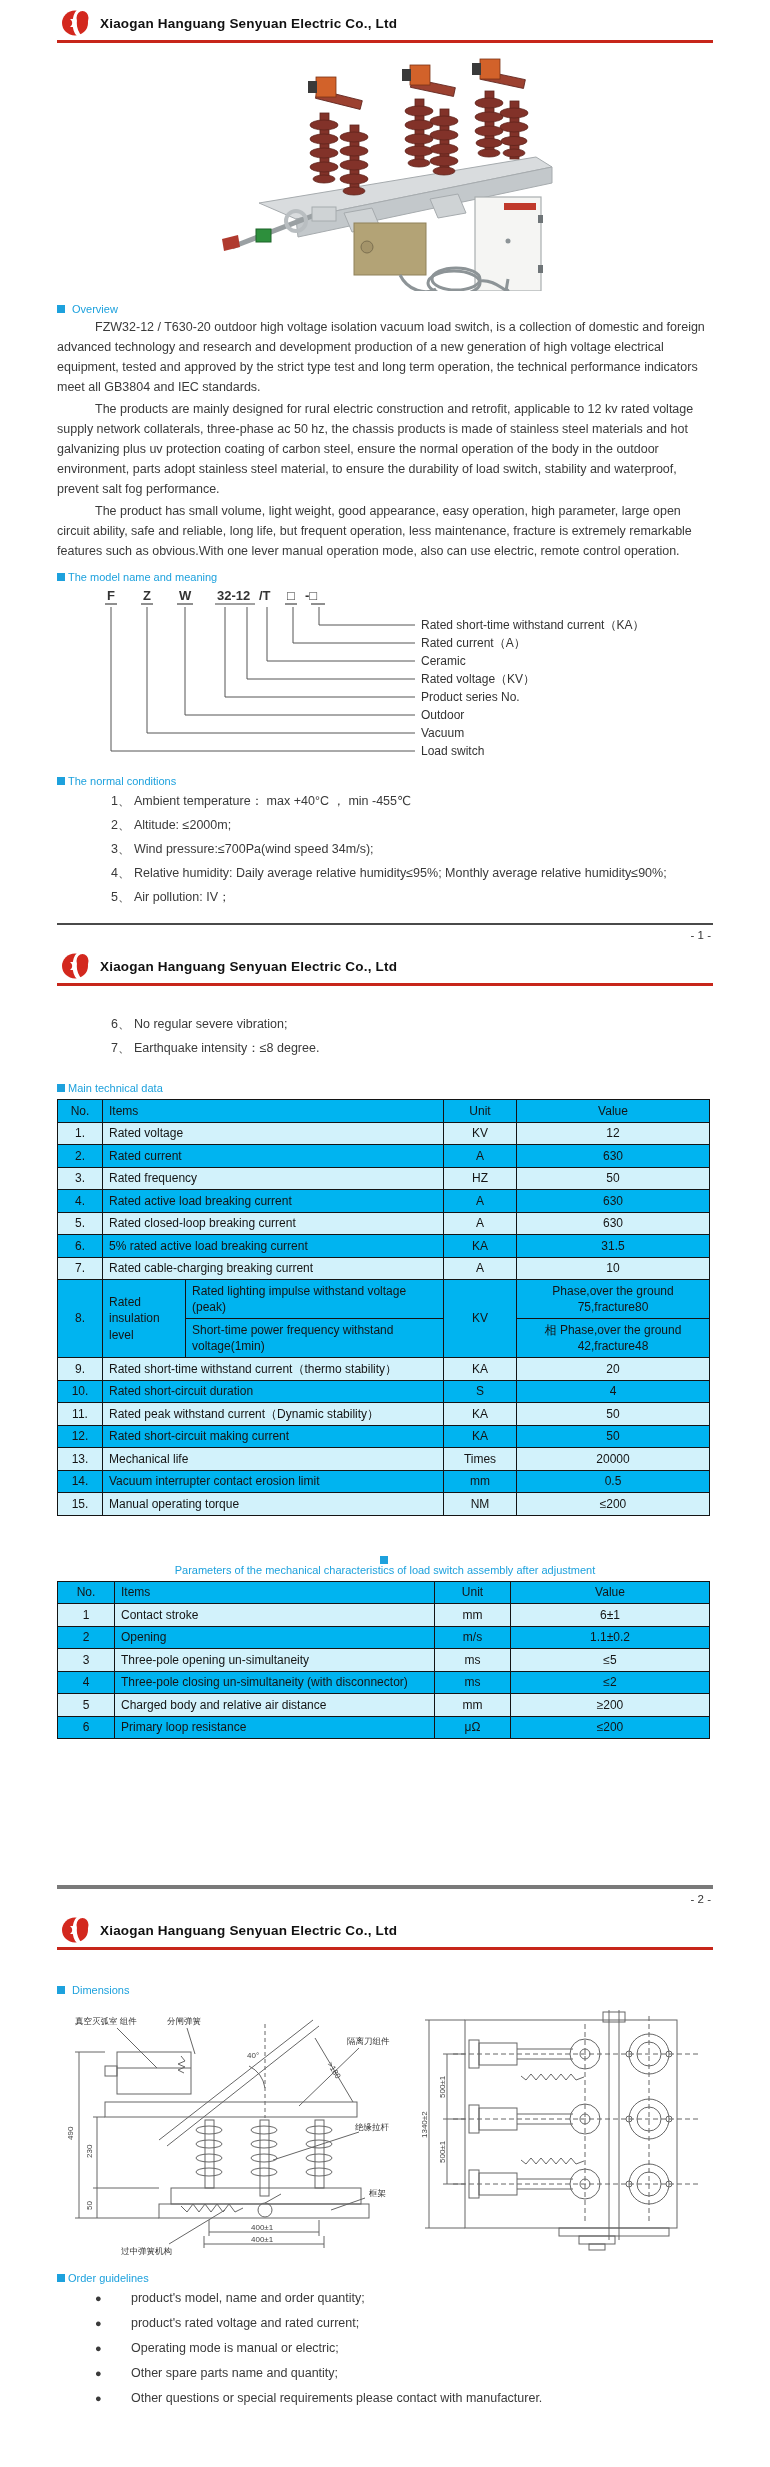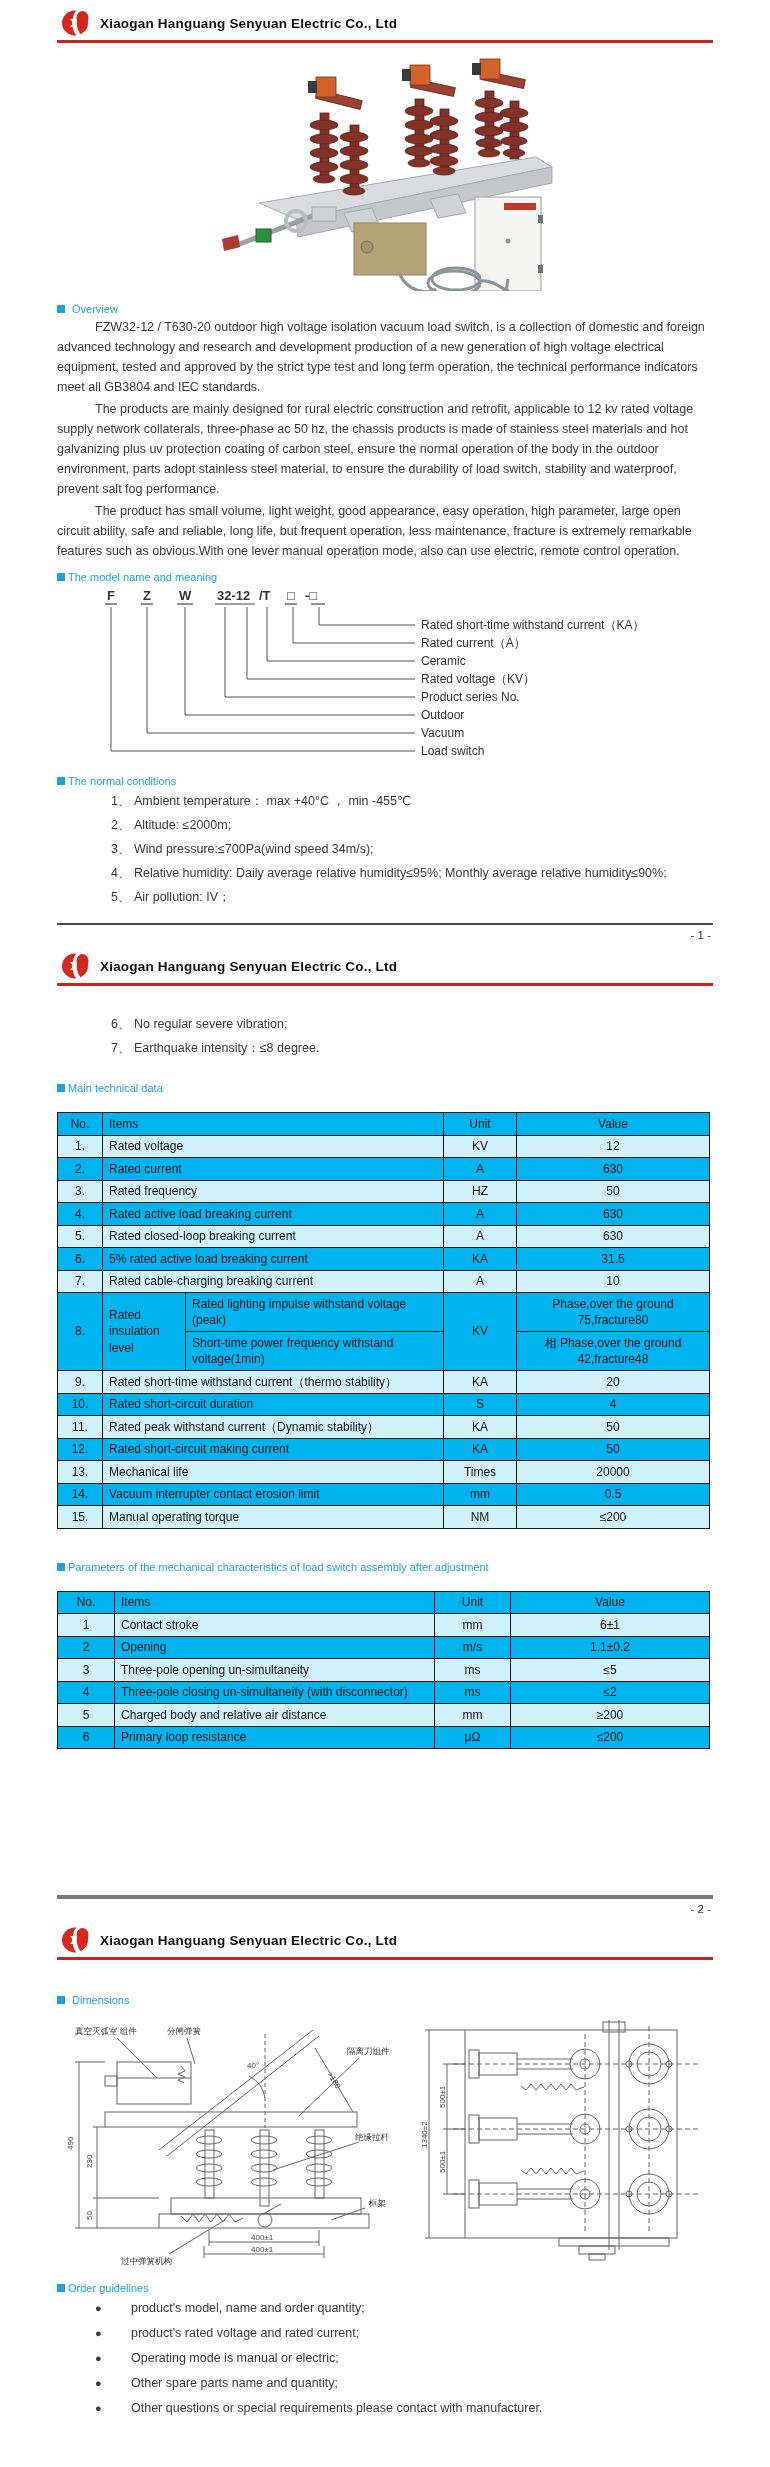--- a/index.html
+++ b/index.html
@@ -20,21 +20,21 @@
   .photo-wrap{display:flex;justify-content:center;padding:8px 0 2px 38px;}
 
   .para{font-size:12.5px;line-height:20px;margin:2px 0;text-indent:38px;color:#3a3a3a;}
   .cond{font-size:12.5px;line-height:24px;text-indent:54px;color:#3a3a3a;}
 
   .page-sep{height:2px;background:#4a4a4a;margin-top:14px;}
   .page-sep.thick{height:4px;background:#7a7a7a;}
   .page-num{text-align:right;font-size:11.5px;color:#333;padding:4px 2px 2px 0;}
 
   
-  table{border-collapse:collapse;width:652px;table-layout:fixed;font-size:12px;color:#141414;margin-top:18px;}
+  table{border-collapse:collapse;width:652px;table-layout:fixed;font-size:12px;color:#141414;margin-top:5px;}
   th,td{border:1.6px solid #141414;padding:2.5px 6px;text-align:center;vertical-align:middle;line-height:16.5px;overflow:hidden;}
   th{font-weight:normal;}
   .ti{text-align:left;}
   tr.dk, thead tr{background:#00b4f0;}
   tr.lt{background:#d2f2fb;}
   thead tr{height:22px;}
 
   .spacer{height:132px;}
 
   
@@ -352,21 +352,21 @@
           </tr>
           <tr class="lt">
             <td>15.</td>
             <td class="ti" colspan="2">Manual operating torque</td>
             <td>NM</td>
             <td>≤200</td>
           </tr>
         </tbody>
     </table>
 
-    <div class="sec" style="margin-top:32px;">
+    <div class="sec" style="margin-top:40px;flex-direction:column;">
       <span class="sq"></span>
       <span>Parameters of the mechanical characteristics of load switch assembly after adjustment</span>
     </div>
 
     <table>
       <colgroup>
           <col style="width:57px">
           <col style="width:320px">
           <col style="width:76px">
           <col style="width:199px">

